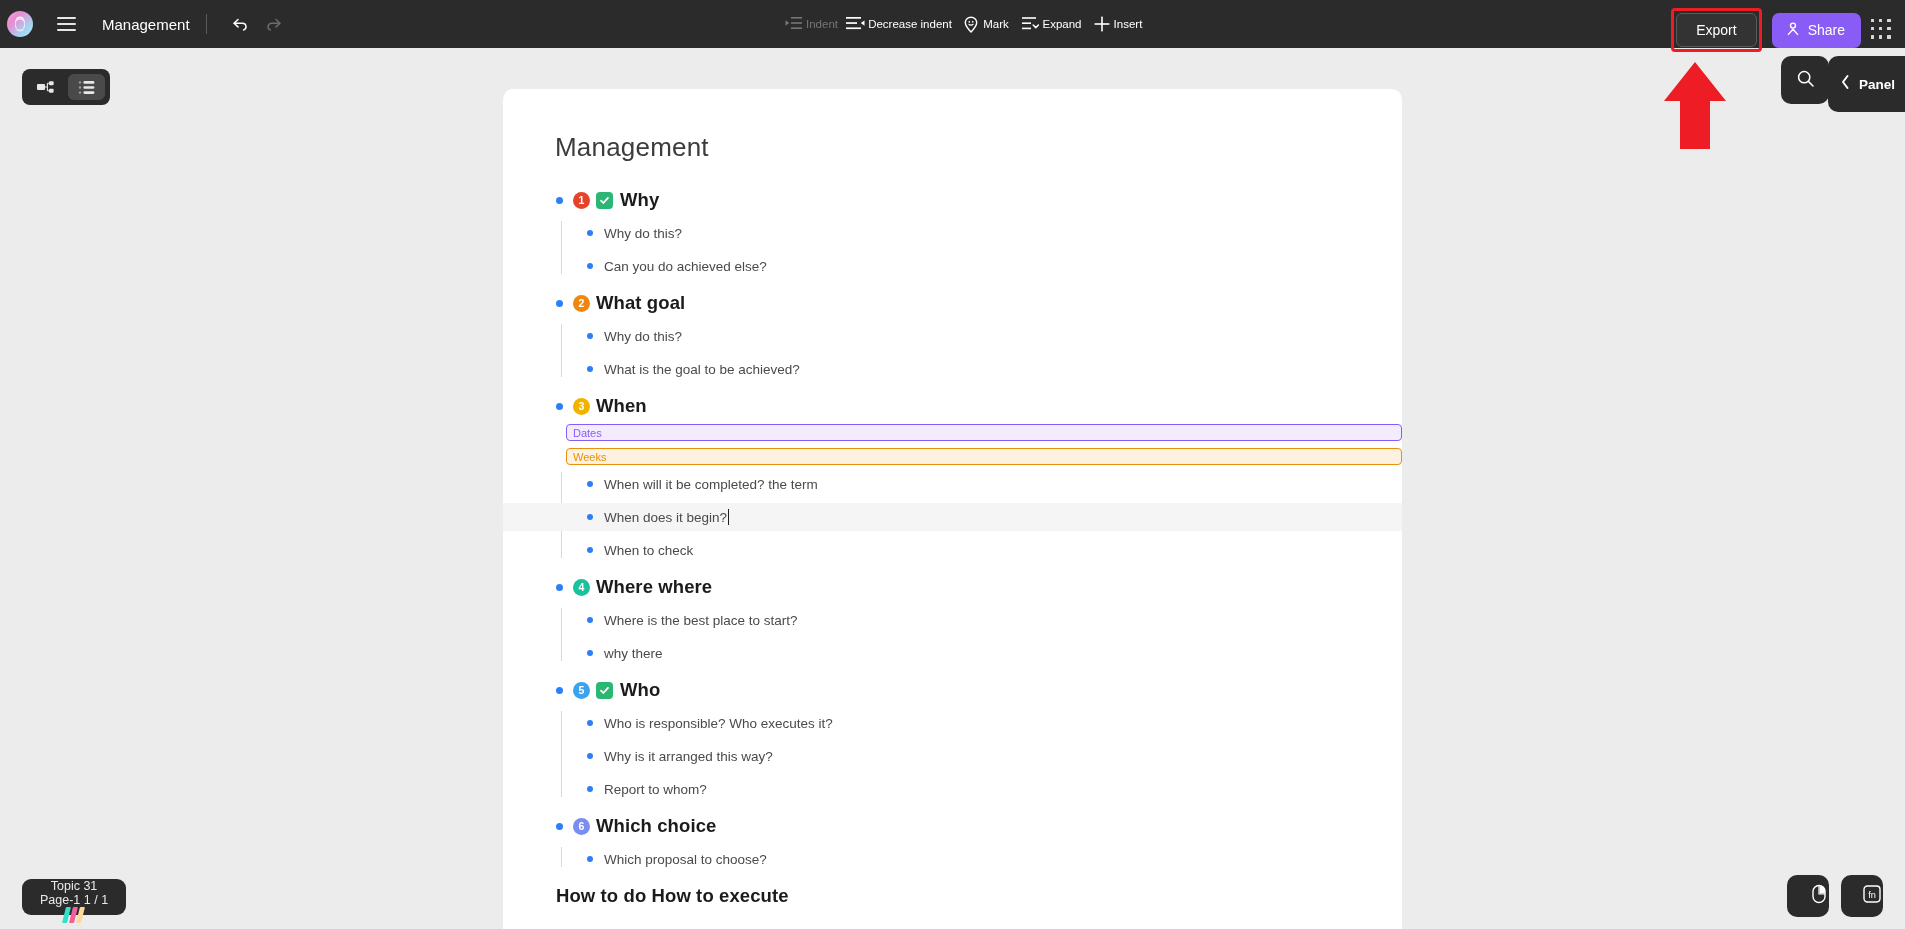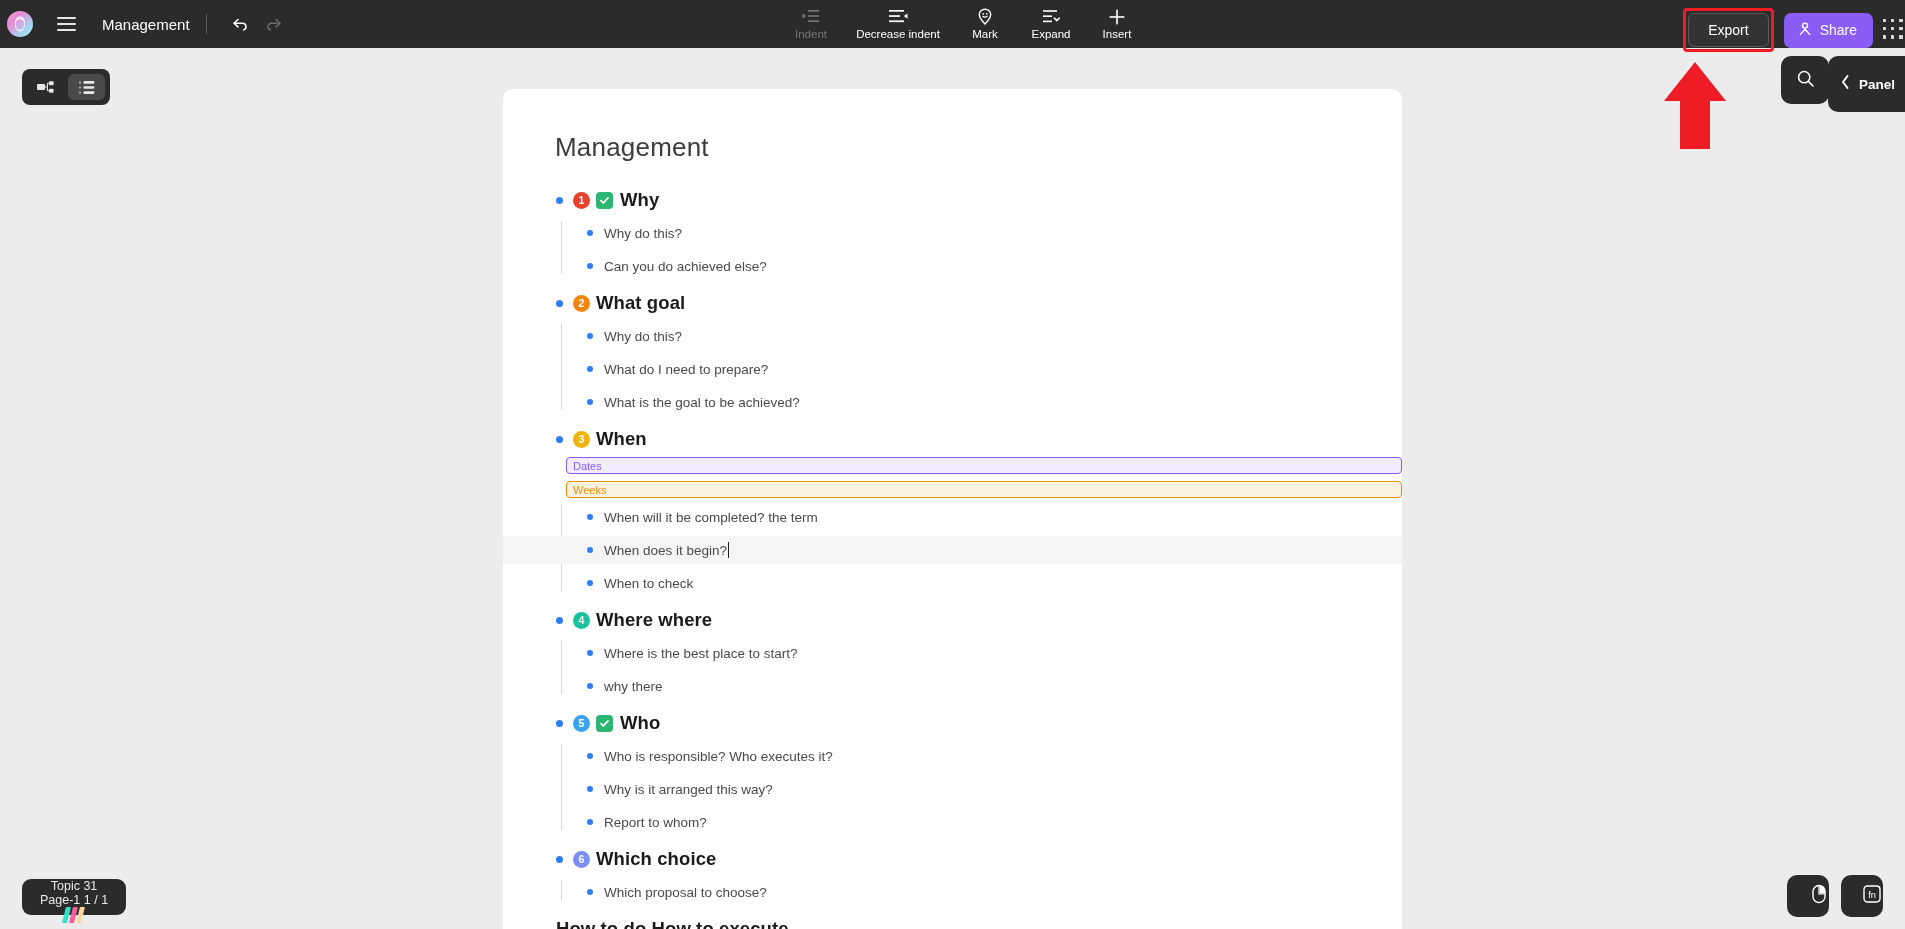--- a/index.html
+++ b/index.html
@@ -45,29 +45,29 @@
     font-weight: 400;
   }
   .vsep { width:1px; height:20px; background:#5a5a5a; margin:0 16px; flex:none; }
   .icon-btn {
     width:34px; height:34px; display:flex; align-items:center; justify-content:center;
     cursor:pointer; flex:none;
   }
   .tool-group { position:absolute; left:778px; top:0; height:48px; display:flex; align-items:center; gap:0; }
   .tool {
     width: 66px; height: 46px;
-    display:flex; flex-direction:column; align-items:center; justify-content:center;
+    display:flex; flex-direction:row; align-items:center; justify-content:center;
     gap:2px; cursor:pointer; color:#ffffff;
   }
   .tool.wide { width: 108px; }
   .tool.disabled { color:#757575; }
   .tool .tlabel { font-size:11.5px; line-height:13px; white-space:nowrap; }
   .tool svg { display:block; }
   .topbar-right {
-    position:absolute; right:0; top:0; height:60px; display:flex; align-items:center; gap:10px;
+    position:absolute; right:0; top:0; height:60px; display:flex; align-items:center; padding-right:12px; gap:10px;
   }
   .export-wrap { position:relative; padding:5px; }
   .export-hl {
     position:absolute; inset:0; border:3px solid #ee1c25; border-radius:4px; pointer-events:none;
   }
   .btn-export {
     background:#333333; color:#ffffff; border:1px solid #5b5b5b;
     border-radius:6px; font-size:14px; padding:8px 19px; cursor:pointer;
     font-family:"Liberation Sans", sans-serif;
   }
@@ -326,24 +326,20 @@
               <span class="badge" style="background: rgb(242, 134, 13);">2</span>
               <span class="h-text">What goal</span>
             </div>
             <div class="children">
               <div class="row l2">
                 <span class="bullet2"></span>
                 <span class="s-text">Why do this?</span>
               </div>
               <div class="row l2">
                 <span class="bullet2"></span>
-                <span class="s-text">What do I need to prepare?</span>
-              </div>
-              <div class="row l2">
-                <span class="bullet2"></span>
                 <span class="s-text">What is the goal to be achieved?</span>
               </div>
             </div>
           </div>
           <div class="topic">
             <div class="row l1">
               <span class="bullet1"></span>
               <span class="badge" style="background: rgb(240, 180, 0);">3</span>
               <span class="h-text">When</span>
             </div>

